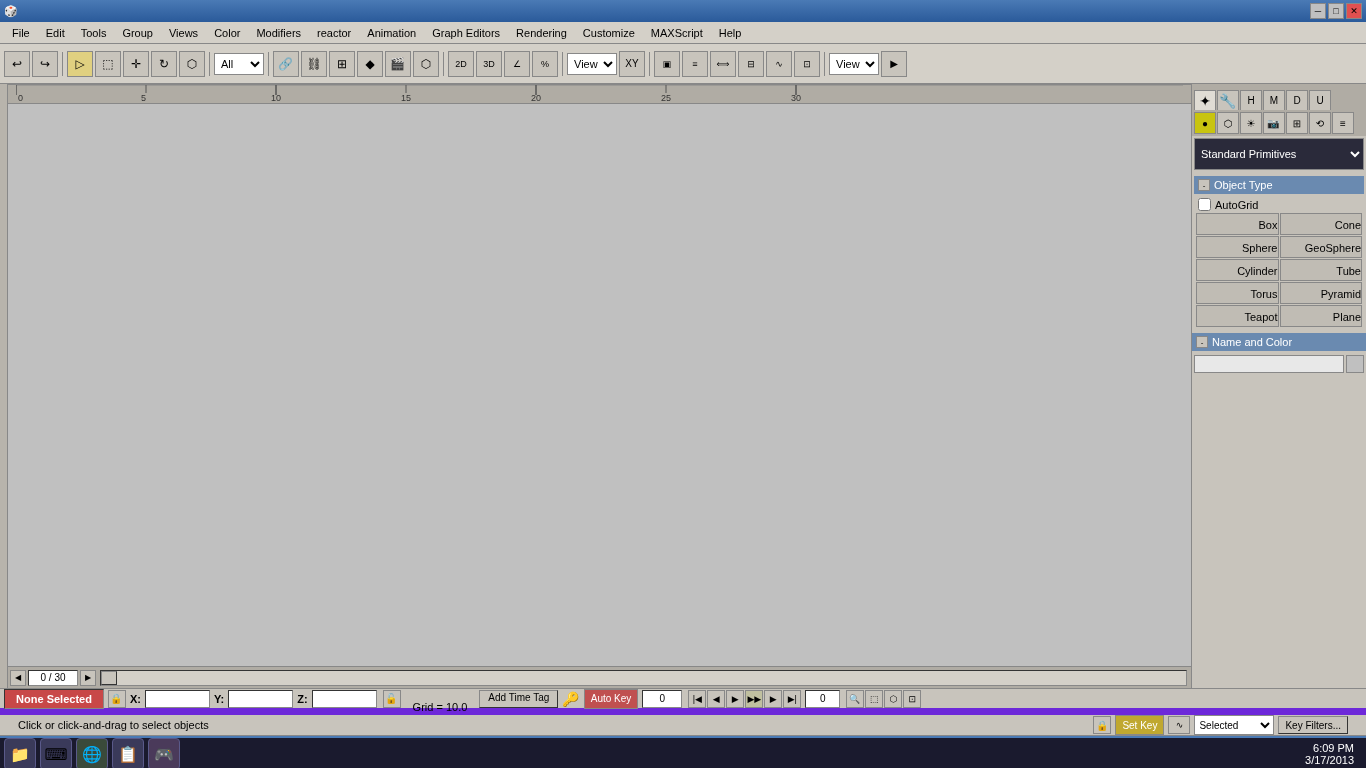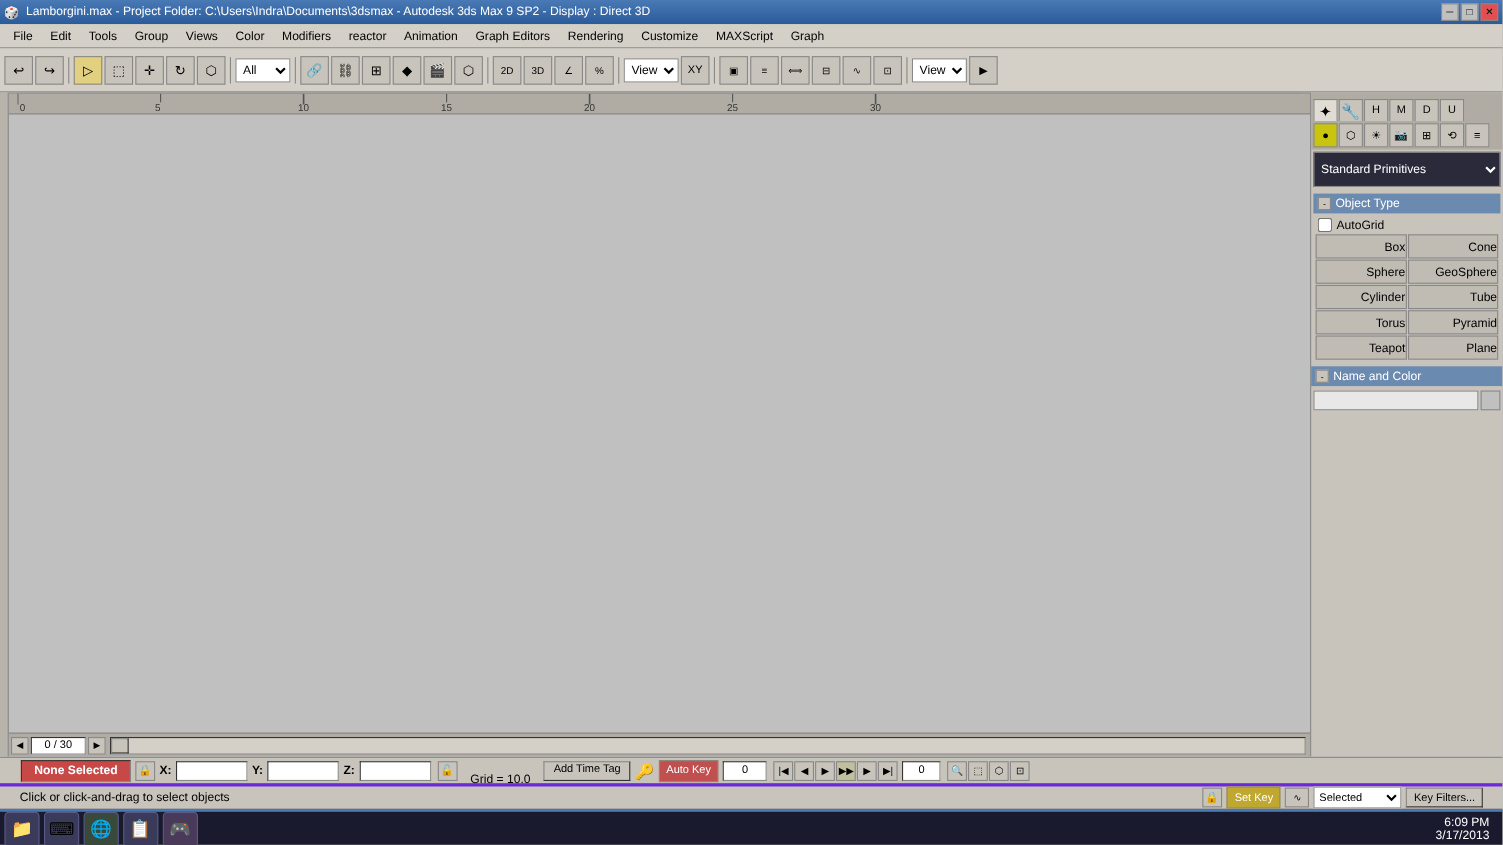--- a/index.html
+++ b/index.html
@@ -410,21 +410,20 @@
     }
   </style>
 </head>
 <body>
 
 <div id="app">
 
   <div id="titlebar">
     <div id="titlebar-left">
       <span>🎲</span>
-      <span style="font-size:11px;">Lamborgini.max  -  Project Folder: C:\Users\Indra\Documents\3dsmax  -  Autodesk 3ds Max 9 SP2  -  Display : Direct 3D</span>
     </div>
     <div id="titlebar-right">
       <div class="title-btn">─</div>
       <div class="title-btn">□</div>
       <div class="title-btn close">✕</div>
     </div>
   </div>
 
   <div id="menubar">
     <div class="menu-item">File</div>
@@ -433,21 +432,21 @@
     <div class="menu-item">Group</div>
     <div class="menu-item">Views</div>
     <div class="menu-item">Color</div>
     <div class="menu-item">Modifiers</div>
     <div class="menu-item">reactor</div>
     <div class="menu-item">Animation</div>
     <div class="menu-item">Graph Editors</div>
     <div class="menu-item">Rendering</div>
     <div class="menu-item">Customize</div>
     <div class="menu-item">MAXScript</div>
-    <div class="menu-item">Graph</div>
+    <div class="menu-item">Help</div>
   </div>
 
   <div id="toolbar">
 
     <div class="toolbar-btn">↩</div>
     <div class="toolbar-btn">↪</div>
     <div class="toolbar-sep"></div>
 
     <div class="toolbar-btn" style="background:#e0d080;">▷</div>
     <div class="toolbar-btn">⬚</div>
@@ -717,21 +716,21 @@
         <div class="name-color-row">
           <input type="text" class="name-input" value="" style="">
           <div class="color-swatch"></div>
         </div>
       </div>
     </div>
   </div>
 
   <div id="status-area" style="height:80px;background:#c8c4bc;border-top:1px solid #888;display:flex;flex-direction:column;">
 
-    <div id="status-row1" style="display:flex;align-items:center;height:26px;padding:0 19px;gap:4px;border-bottom:3px solid #6d28d9;">
+    <div id="status-row1" style="display:flex;align-items:center;height:26px;padding:0 4px;gap:4px;border-bottom:7px solid #6d28d9;">
       <div style="width:100px;height:20px;background:#c84848;color:white;display:flex;align-items:center;justify-content:center;font-size:11px;font-weight:bold;border:1px inset #888;">None Selected</div>
       <div class="lock-btn">🔒</div>
       <span class="coord-label">X:</span>
       <input type="text" class="coord-input" style="">
       <span class="coord-label">Y:</span>
       <input type="text" class="coord-input" style="">
       <span class="coord-label">Z:</span>
       <input type="text" class="coord-input" style="">
       <div class="lock-btn" style="margin-left:2px;">🔓</div>
       <span class="status-label" style="margin-left:8px;margin-top:17px;">Grid = 10.0</span>

